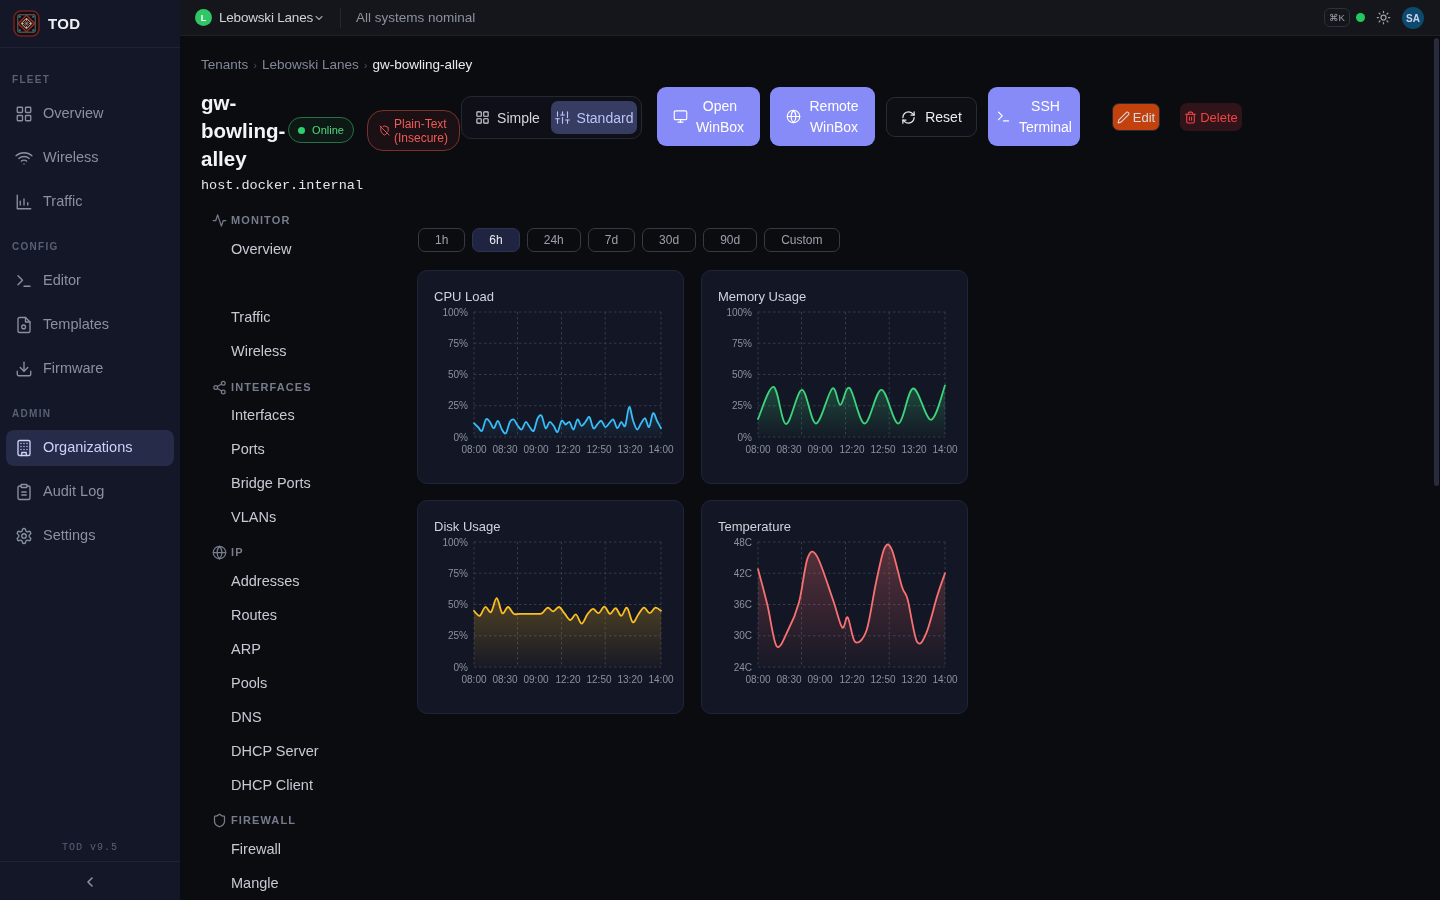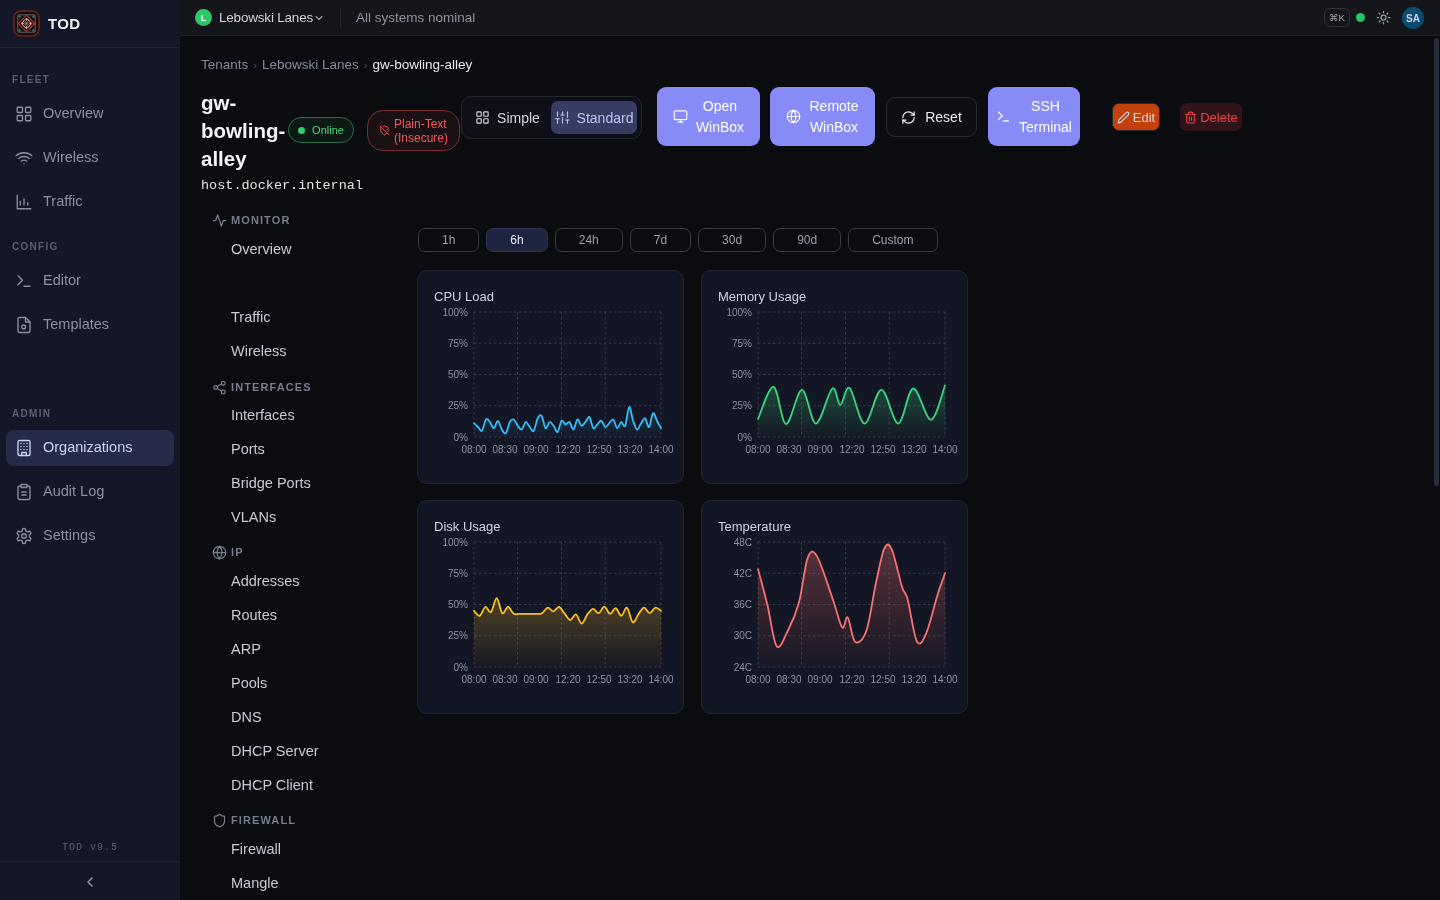--- a/index.html
+++ b/index.html
@@ -36,21 +36,21 @@
 .btn.big .lines{text-align:center;line-height:20.5px;margin-left:8px}
 #b-reset{left:706px;top:61px;width:91px;height:40px;background:#0e0f14;border:1px solid #292c35;color:#e9ebf0;gap:9px}
 #b-edit{left:932px;top:67px;width:48px;height:28px;border:1px solid #262932;background:#c2410c;color:#d7dae1;font-size:13px;border-radius:7px;gap:3px}
 #b-del{left:1000px;top:67px;width:62px;height:28px;background:#31131a;color:#ef4444;font-size:13px;border-radius:7px;gap:3px}
 .nvh{position:absolute;font-size:11px;font-weight:700;letter-spacing:1.1px;color:#767c8d}
 .nvh svg{position:absolute;left:-19px;top:-1px}
 .nvi{position:absolute;left:51px;font-size:14.5px;color:#c6cad4}
 #health{position:absolute;left:20px;top:232px;width:192px;height:31px;background:#222244;border-radius:7px;border-left:3px solid #6366f1}
 #health .tx{position:absolute;left:28px;top:7px;font-size:14.5px;color:#9b9ff2}
 .trow{position:absolute;left:238px;top:192px;display:flex;gap:7px}
-.tbtn{height:24px;border:1px solid #363a45;border-radius:7px;color:#9aa0ad;font-size:12px;display:flex;align-items:center;padding:0 23px;background:transparent}
+.tbtn{height:24px;border:1px solid #363a45;border-radius:7px;color:#9aa0ad;font-size:12px;display:flex;align-items:center;padding:0 16px;background:transparent}
 .tbtn.on{background:#1f2440;border-color:#2e3352;color:#eceef5;font-weight:500}
 .card{position:absolute;width:267px;height:214px;background:#131624;border:1px solid #1f2438;border-radius:10px}
 .ct{position:absolute;left:16px;top:18px;font-size:13px;color:#ced3dc}
 .gl{stroke:#343b4a;stroke-width:1;stroke-dasharray:2.5 2.5}
 .ax{font-family:"Liberation Sans",sans-serif;font-size:10px;fill:#8b92a0}
 #scroll{position:absolute;left:1254px;top:2px;width:5px;height:448px;background:#272b3d;border-radius:3px}
 </style></head><body>
 <div id="sidebar">
 <div id="logo-row">
 <svg width="27" height="27" viewBox="0 0 27 27">
@@ -104,20 +104,28 @@
       </svg>
       <span class="tx">Editor</span>
     </div>
 <div class="sitem" style="top:307px">
       <svg width="18" height="18" viewBox="0 0 24 24" fill="none" stroke="currentColor" stroke-width="1.8" stroke-linecap="round" stroke-linejoin="round">
         <path d="M14 2H6a2 2 0 0 0-2 2v16a2 2 0 0 0 2 2h12a2 2 0 0 0 2-2V8z"></path>
         <path d="M14 2v6h6"></path>
         <circle cx="11.5" cy="14.5" r="2.5"></circle>
       </svg>
       <span class="tx">Templates</span>
+    </div>
+<div class="sitem" style="top:351px">
+      <svg width="18" height="18" viewBox="0 0 24 24" fill="none" stroke="currentColor" stroke-width="1.8" stroke-linecap="round" stroke-linejoin="round">
+        <path d="M21 15v4a2 2 0 0 1-2 2H5a2 2 0 0 1-2-2v-4"></path>
+        <polyline points="7 10 12 15 17 10"></polyline>
+        <line x1="12" y1="15" x2="12" y2="3"></line>
+      </svg>
+      <span class="tx">Firmware</span>
     </div>
 <div class="slabel" style="top:408px">ADMIN</div>
 <div class="sitem" style="top:474px">
       <svg width="18" height="18" viewBox="0 0 24 24" fill="none" stroke="currentColor" stroke-width="1.8" stroke-linecap="round" stroke-linejoin="round">
         <rect x="8" y="2" width="8" height="4" rx="1"></rect>
         <path d="M16 4h2a2 2 0 0 1 2 2v14a2 2 0 0 1-2 2H6a2 2 0 0 1-2-2V6a2 2 0 0 1 2-2h2"></path>
         <path d="M9 12h6M9 16h6"></path>
       </svg>
       <span class="tx">Audit Log</span>
     </div>

